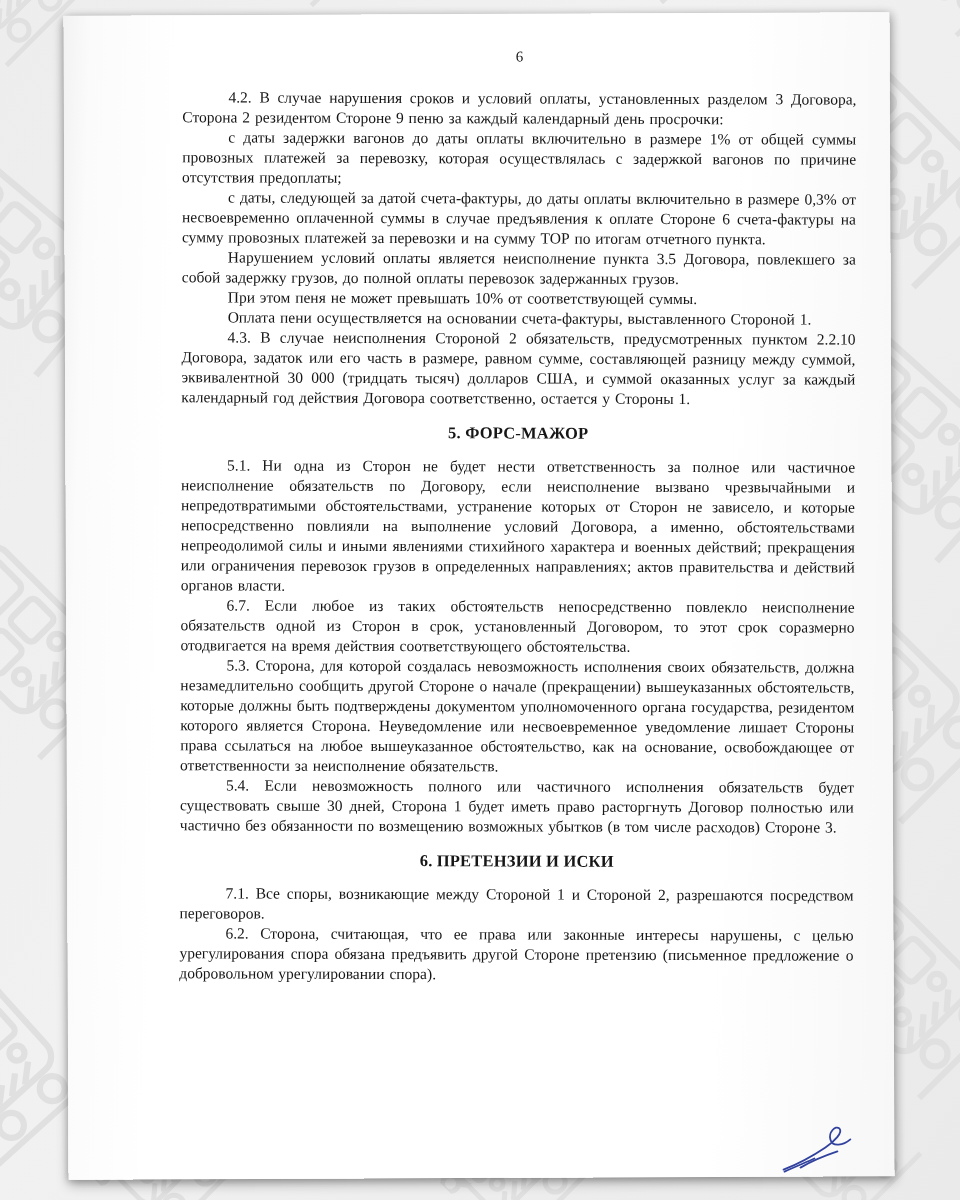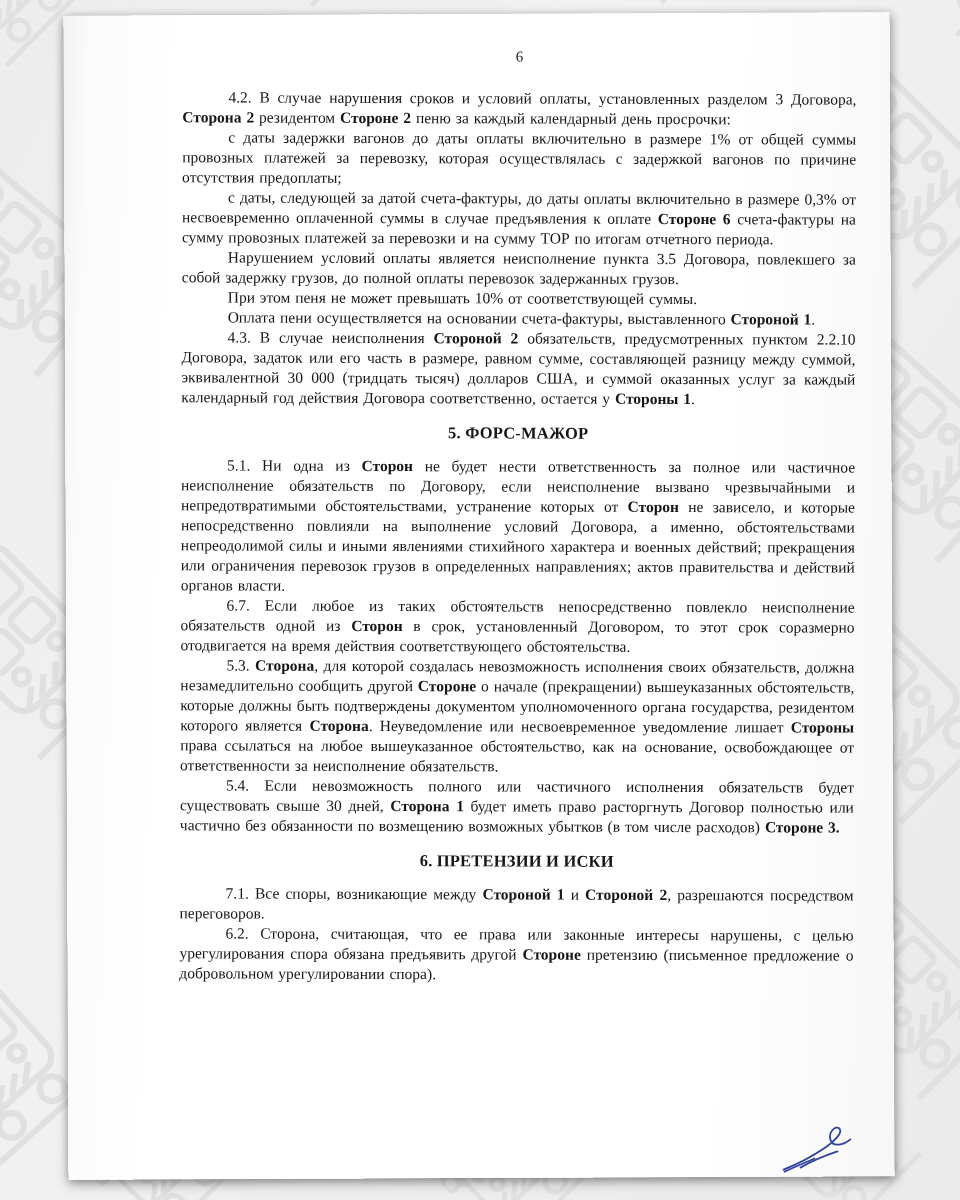--- a/index.html
+++ b/index.html
@@ -52,21 +52,21 @@
     word-spacing: 1px;
   }
   .doc h3 {
     text-align: center;
     text-indent: 0;
     font-size: 16.5px;
     font-weight: bold;
     margin: 15px 0 13px 0;
     letter-spacing: 0.2px;
   }
-  .doc b { font-weight: bold; }
+  .doc b { font-weight: normal; }
   .signature {
     position: absolute;
     left: 712px; top: 1112px;
     width: 82px; height: 52px;
   }
   .hidden-defs { position: absolute; width: 0; height: 0; overflow: hidden; }
 </style>
 </head>
 <body>
 
@@ -165,23 +165,23 @@
         <svg width="120" height="170" viewBox="0 0 120 170">
           <use href="#tram-sym"></use>
         </svg>
       </div>
     </div>
 
   <div class="paper">
     <div class="doc" id="doc-root">
       <div class="pageno">6</div>
       <div id="doc-body">
-          <p><span>4.2. В случае нарушения сроков и условий оплаты, установленных разделом 3 Договора, </span><b>Сторона 2</b><span> резидентом </span><b>Стороне 2</b><span> пеню за каждый календарный день просрочки:</span></p>
+          <p><span>4.2. В случае нарушения сроков и условий оплаты, установленных разделом 3 Договора, </span><b>Сторона 2</b><span> резидентом </span><b>Стороне 9</b><span> пеню за каждый календарный день просрочки:</span></p>
           <p><span>с даты задержки вагонов до даты оплаты включительно в размере 1% от общей суммы провозных платежей за перевозку, которая осуществлялась с задержкой вагонов по причине отсутствия предоплаты;</span></p>
-          <p><span>с даты, следующей за датой счета-фактуры, до даты оплаты включительно в размере 0,3% от несвоевременно оплаченной суммы в случае предъявления к оплате </span><b>Стороне 6</b><span> счета-фактуры на сумму провозных платежей за перевозки и на сумму ТОР по итогам отчетного периода.</span></p>
+          <p><span>с даты, следующей за датой счета-фактуры, до даты оплаты включительно в размере 0,3% от несвоевременно оплаченной суммы в случае предъявления к оплате </span><b>Стороне 6</b><span> счета-фактуры на сумму провозных платежей за перевозки и на сумму ТОР по итогам отчетного пункта.</span></p>
           <p><span>Нарушением условий оплаты является неисполнение пункта 3.5 Договора, повлекшего за собой задержку грузов, до полной оплаты перевозок задержанных грузов.</span></p>
           <p><span>При этом пеня не может превышать 10% от соответствующей суммы.</span></p>
           <p><span>Оплата пени осуществляется на основании счета-фактуры, выставленного </span><b>Стороной 1</b><span>.</span></p>
           <p><span>4.3. В случае неисполнения </span><b>Стороной 2</b><span> обязательств, предусмотренных пунктом 2.2.10 Договора, задаток или его часть в размере, равном сумме, составляющей разницу между суммой, эквивалентной 30 000 (тридцать тысяч) долларов США, и суммой оказанных услуг за каждый календарный год действия Договора соответственно, остается у </span><b>Стороны 1</b><span>.</span></p>
           <h3>5. ФОРС-МАЖОР</h3>
           <p><span>5.1. Ни одна из </span><b>Сторон</b><span> не будет нести ответственность за полное или частичное неисполнение обязательств по Договору, если неисполнение вызвано чрезвычайными и непредотвратимыми обстоятельствами, устранение которых от </span><b>Сторон</b><span> не зависело, и которые непосредственно повлияли на выполнение условий Договора, а именно, обстоятельствами непреодолимой силы и иными явлениями стихийного характера и военных действий; прекращения или ограничения перевозок грузов в определенных направлениях; актов правительства и действий органов власти.</span></p>
           <p><span>6.7. Если любое из таких обстоятельств непосредственно повлекло неисполнение обязательств одной из </span><b>Сторон</b><span> в срок, установленный Договором, то этот срок соразмерно отодвигается на время действия соответствующего обстоятельства.</span></p>
           <p><span>5.3. </span><b>Сторона</b><span>, для которой создалась невозможность исполнения своих обязательств, должна незамедлительно сообщить другой </span><b>Стороне</b><span> о начале (прекращении) вышеуказанных обстоятельств, которые должны быть подтверждены документом уполномоченного органа государства, резидентом которого является </span><b>Сторона</b><span>. Неуведомление или несвоевременное уведомление лишает </span><b>Стороны</b><span> права ссылаться на любое вышеуказанное обстоятельство, как на основание, освобождающее от ответственности за неисполнение обязательств.</span></p>
           <p><span>5.4. Если невозможность полного или частичного исполнения обязательств будет существовать свыше 30 дней, </span><b>Сторона 1</b><span> будет иметь право расторгнуть Договор полностью или частично без обязанности по возмещению возможных убытков (в том числе расходов) </span><b>Стороне 3.</b></p>
           <h3>6. ПРЕТЕНЗИИ И ИСКИ</h3>

